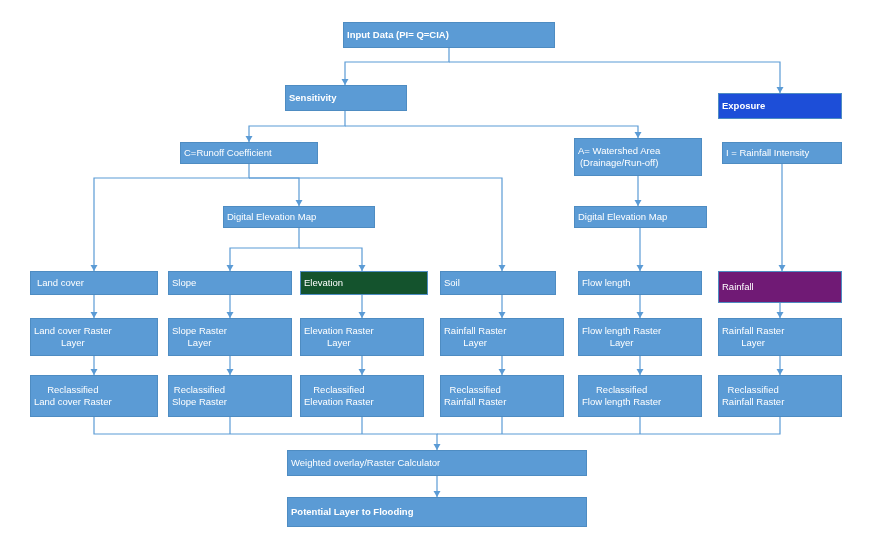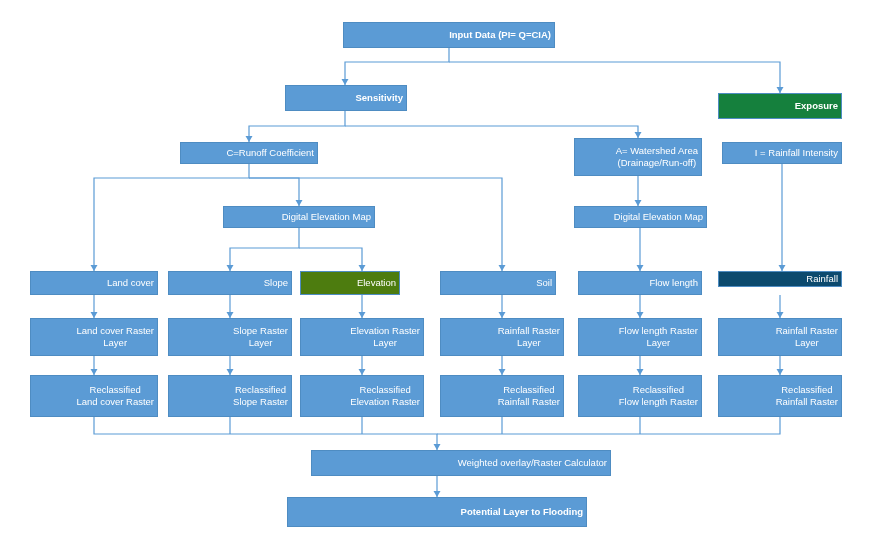--- a/index.html
+++ b/index.html
@@ -25,21 +25,21 @@
   }
   .node {
     position: absolute;
     box-sizing: border-box;
     background: #5b9bd5;
     color: #ffffff;
     font-size: 9.5px;
     line-height: 12px;
     display: flex;
     align-items: center;
-    justify-content: flex-end;
+    justify-content: flex-start;
     text-align: center;
     padding: 2px 3px;
     border: 1px solid #4e8cc2;
   }
   .node.bold {
     font-weight: bold;
   }
   .node .lbl {
     white-space: pre-line;
     display: block;
@@ -108,21 +108,21 @@
       <polygon points="433.5,444 440.5,444 437,450" fill="#5b9bd5"></polygon>
       <polygon points="433.5,491 440.5,491 437,497" fill="#5b9bd5"></polygon>
     </svg>
   <div id="nodes">
       <div class="node bold" style="left: 343px; top: 22px; width: 212px; height: 26px; background: rgb(91, 155, 213); color: rgb(255, 255, 255);">
         <span class="lbl">Input Data (PI= Q=CIA)</span>
       </div>
       <div class="node bold" style="left: 285px; top: 85px; width: 122px; height: 26px; background: rgb(91, 155, 213); color: rgb(255, 255, 255);">
         <span class="lbl">Sensitivity</span>
       </div>
-      <div class="node bold" style="left: 718px; top: 93px; width: 124px; height: 26px; background: #15803d; color: rgb(255, 255, 255);">
+      <div class="node bold" style="left: 718px; top: 93px; width: 124px; height: 26px; background: #1d4ed8; color: rgb(255, 255, 255);">
         <span class="lbl">Exposure</span>
       </div>
       <div class="node" style="left: 180px; top: 142px; width: 138px; height: 22px; background: rgb(91, 155, 213); color: rgb(255, 255, 255);">
         <span class="lbl">C=Runoff Coefficient</span>
       </div>
       <div class="node" style="left: 574px; top: 138px; width: 128px; height: 38px; background: rgb(91, 155, 213); color: rgb(255, 255, 255);">
         <span class="lbl">A= Watershed Area
 (Drainage/Run-off)</span>
       </div>
       <div class="node" style="left: 722px; top: 142px; width: 120px; height: 22px; background: rgb(91, 155, 213); color: rgb(255, 255, 255);">
@@ -133,30 +133,30 @@
       </div>
       <div class="node" style="left: 574px; top: 206px; width: 133px; height: 22px; background: rgb(91, 155, 213); color: rgb(255, 255, 255);">
         <span class="lbl">Digital Elevation Map</span>
       </div>
       <div class="node" style="left: 30px; top: 271px; width: 128px; height: 24px; background: rgb(91, 155, 213); color: rgb(255, 255, 255); padding-left: 6px;">
         <span class="lbl">Land cover</span>
       </div>
       <div class="node" style="left: 168px; top: 271px; width: 124px; height: 24px; background: rgb(91, 155, 213); color: rgb(255, 255, 255);">
         <span class="lbl">Slope</span>
       </div>
-      <div class="node" style="left: 300px; top: 271px; width: 100px; height: 24px; background: #4d7c0f; color: rgb(255, 255, 255);">
+      <div class="node" style="left: 300px; top: 271px; width: 128px; height: 24px; background: #14532d; color: rgb(255, 255, 255);">
         <span class="lbl">Elevation</span>
       </div>
       <div class="node" style="left: 440px; top: 271px; width: 116px; height: 24px; background: rgb(91, 155, 213); color: rgb(255, 255, 255);">
         <span class="lbl">Soil</span>
       </div>
       <div class="node" style="left: 578px; top: 271px; width: 124px; height: 24px; background: rgb(91, 155, 213); color: rgb(255, 255, 255);">
         <span class="lbl">Flow length</span>
       </div>
-      <div class="node" style="left: 718px; top: 271px; width: 124px; height: 16px; background: #0c4a6e; color: rgb(255, 255, 255);">
+      <div class="node" style="left: 718px; top: 271px; width: 124px; height: 32px; background: #701a75; color: rgb(255, 255, 255);">
         <span class="lbl">Rainfall</span>
       </div>
       <div class="node" style="left: 30px; top: 318px; width: 128px; height: 38px; background: rgb(91, 155, 213); color: rgb(255, 255, 255);">
         <span class="lbl">Land cover Raster
 Layer</span>
       </div>
       <div class="node" style="left: 168px; top: 318px; width: 124px; height: 38px; background: rgb(91, 155, 213); color: rgb(255, 255, 255);">
         <span class="lbl">Slope Raster
 Layer</span>
       </div>
@@ -193,20 +193,20 @@
 Rainfall Raster</span>
       </div>
       <div class="node" style="left: 578px; top: 375px; width: 124px; height: 42px; background: rgb(91, 155, 213); color: rgb(255, 255, 255);">
         <span class="lbl">Reclassified
 Flow length Raster</span>
       </div>
       <div class="node" style="left: 718px; top: 375px; width: 124px; height: 42px; background: rgb(91, 155, 213); color: rgb(255, 255, 255);">
         <span class="lbl">Reclassified
 Rainfall Raster</span>
       </div>
-      <div class="node" style="left: 287px; top: 450px; width: 300px; height: 26px; background: rgb(91, 155, 213); color: rgb(255, 255, 255); margin-left: 24px;">
+      <div class="node" style="left: 287px; top: 450px; width: 300px; height: 26px; background: rgb(91, 155, 213); color: rgb(255, 255, 255);">
         <span class="lbl">Weighted overlay/Raster Calculator</span>
       </div>
       <div class="node bold" style="left: 287px; top: 497px; width: 300px; height: 30px; background: rgb(91, 155, 213); color: rgb(255, 255, 255);">
         <span class="lbl">Potential Layer to Flooding</span>
       </div>
     </div>
 </div>
 
 </body></html>

